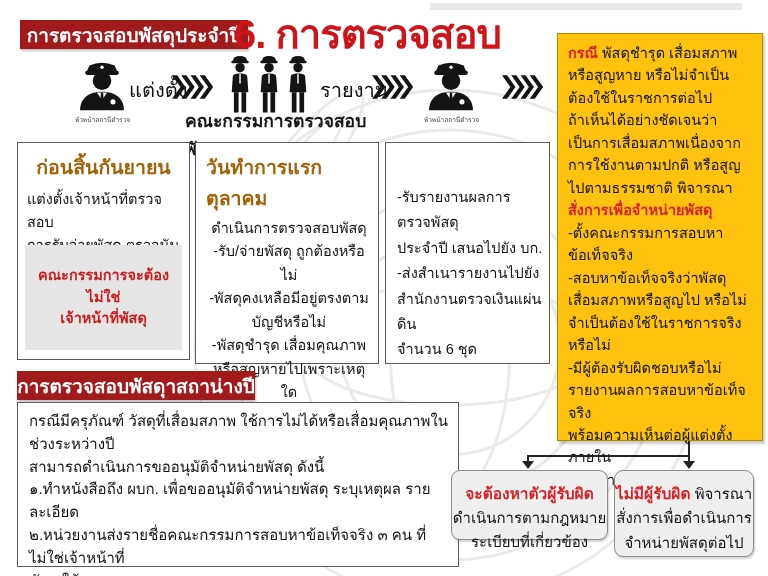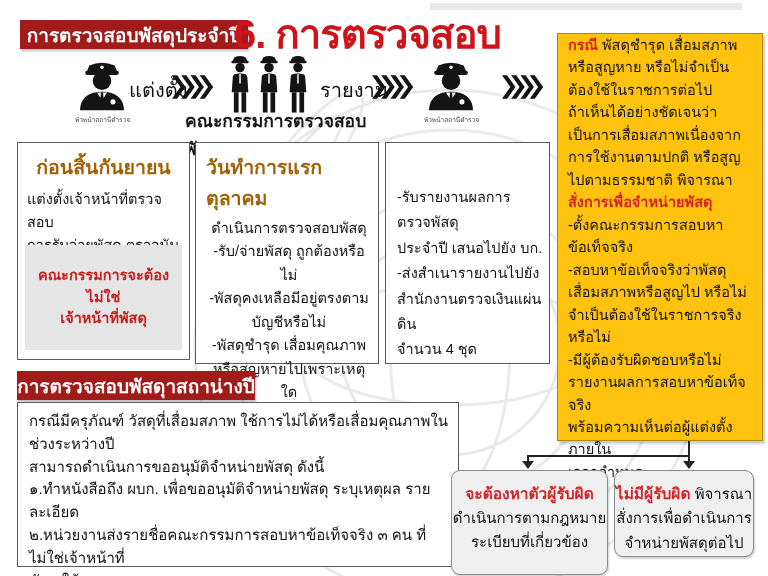--- a/index.html
+++ b/index.html
@@ -54,37 +54,37 @@
   .sep-note{position:absolute;left:7px;right:7px;bottom:9px;background:#e5e5e5;color:#C81E1E;
             font-weight:bold;font-size:14.5px;line-height:1.5;text-align:center;padding:20px 2px;}
 
   
   .box-midyear{left:17px;top:402px;width:440px;height:163px;}
   .midyear-body{padding:7px 10px 0 11px;font-size:15px;line-height:1.52;}
 
   
   .yellow-panel{left:557px;top:33px;width:206px;height:408px;background:#FFC20E;
                 border:1px solid #B08900;box-shadow:2px 3px 2px rgba(0,0,0,.2);
-                padding:0 8px 0 10px;box-sizing:border-box;font-size:14.5px;line-height:1.55;}
+                padding:8px 8px 0 10px;box-sizing:border-box;font-size:14.5px;line-height:1.55;}
   .red-inline{color:#D42428;font-weight:bold;}
 
   
   .conn{background:#222;}
   .conn-v1{left:688px;top:441px;width:2px;height:15px;}
   .conn-h {left:527px;top:455px;width:163px;height:2px;}
   .conn-s1{left:527px;top:455px;width:2px;height:7px;}
   .conn-s2{left:688px;top:455px;width:2px;height:7px;}
   .arrow-down{width:0;height:0;border-left:6px solid transparent;border-right:6px solid transparent;
               border-top:8px solid #222;}
   .arrow-a{left:522px;top:461px;} .arrow-b{left:683px;top:461px;}
 
   
   .outcome{background:#EFEFEF;border:1px solid #8C8C8C;border-radius:9px;text-align:center;
            box-sizing:border-box;padding-top:10px;font-size:15px;line-height:1.62;box-shadow:1px 2px 2px rgba(0,0,0,.18);}
-  .outcome-a{left:451px;top:470px;width:157px;height:105px;}
+  .outcome-a{left:451px;top:470px;width:157px;height:70px;}
   .outcome-b{left:614px;top:470px;width:140px;height:87px;}
   .outcome-title{color:#D42428;font-weight:bold;font-size:15.5px;}
 </style>
 </head>
 <body>
 
 <div class="canvas">
 
   <svg width="0" height="0" style="position:absolute" aria-hidden="true">
     <defs>
@@ -188,21 +188,21 @@
 หรือสูญหายไปเพราะเหตุใด
 -พัสดุใดไม่จำเป็นต้องใช้ใน
 ราชการต่อไป</div>
   </div>
 
   <div class="abs colbox box-report">
     <div class="rep-body prelined">-รับรายงานผลการตรวจพัสดุ
 ประจำปี เสนอไปยัง บก.
 -ส่งสำเนารายงานไปยัง
 สำนักงานตรวจเงินแผ่นดิน
-จำนวน 4 ชุด</div>
+จำนวน 6 ชุด</div>
   </div>
 
   <div class="abs badge badge-midyear">
     <span>การตรวจสอบพัสดุาสถาน่างปี</span>
   </div>
   <div class="abs colbox box-midyear">
     <div class="midyear-body prelined">กรณีมีครุภัณฑ์ วัสดุที่เสื่อมสภาพ ใช้การไม่ได้หรือเสื่อมคุณภาพในช่วงระหว่างปี
 สามารถดำเนินการขออนุมัติจำหน่ายพัสดุ ดังนี้
 ๑.ทำหนังสือถึง ผบก. เพื่อขออนุมัติจำหน่ายพัสดุ ระบุเหตุผล รายละเอียด
 ๒.หน่วยงานส่งรายชื่อคณะกรรมการสอบหาข้อเท็จจริง ๓ คน ที่ไม่ใช่เจ้าหน้าที่

